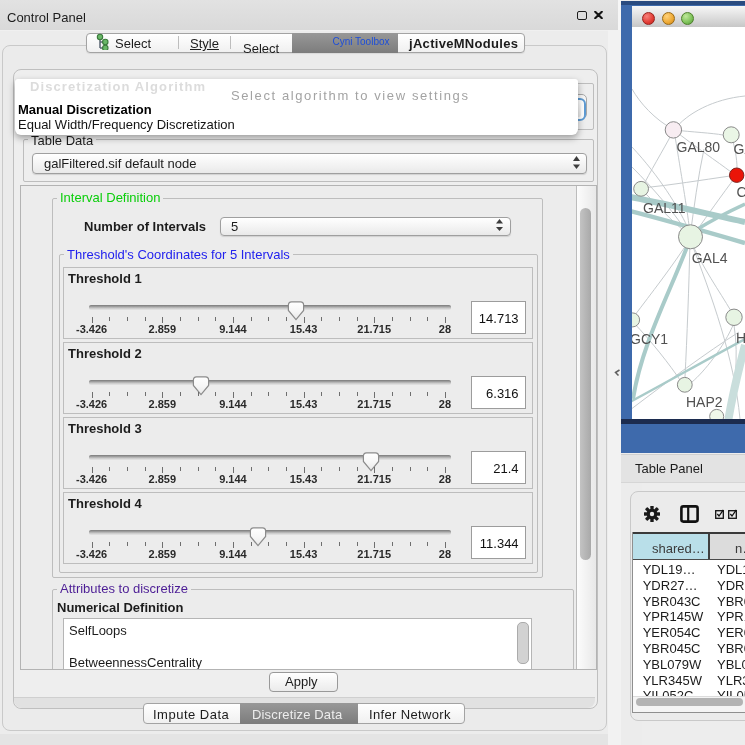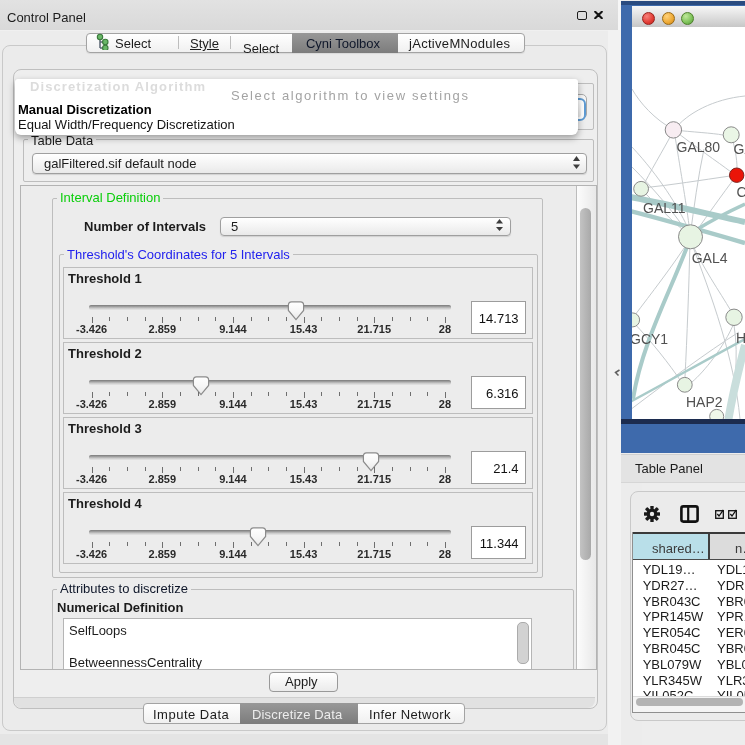--- a/index.html
+++ b/index.html
@@ -31,22 +31,22 @@
     <path d="M4 5 L4 15 M4 9 L9 9 M4 15 L9 15" stroke="#5a6472" stroke-width="1.5" fill="none"></path>
     <circle cx="4" cy="4" r="2.7" fill="#69b868" stroke="#3b7a3c" stroke-width="1.1"></circle>
     <circle cx="9.3" cy="9" r="2.7" fill="#69b868" stroke="#3b7a3c" stroke-width="1.1"></circle>
     <circle cx="9.3" cy="15" r="2.7" fill="#69b868" stroke="#3b7a3c" stroke-width="1.1"></circle>
   </svg>
   <div class="ab t13" style="left:115px;top:36px;">Select</div>
   <div class="ab" style="left:178px;top:36px;width:1px;height:13px;background:#bdbdbd;"></div>
   <div class="ab t13" style="left:190px;top:36px;text-decoration:underline;">Style</div>
   <div class="ab" style="left:230px;top:36px;width:1px;height:13px;background:#bdbdbd;"></div>
   <div class="ab t13" style="left:243px;top:41px;">Select</div>
-  <div class="ab" style="left:300px;top:36px;width:86px;text-align:center;font-size:13px;color:#0f172a;white-space:nowrap;">Cyni Toolbox</div>
-  <div class="ab t13" style="left:409px;top:36px;letter-spacing:0.3px;">jActiveMNodules</div>
+  <div class="ab" style="left:318px;top:36px;width:86px;text-align:center;font-size:10px;color:#1d4ed8;white-space:nowrap;">Cyni Toolbox</div>
+  <div class="ab t13" style="left:409px;top:36px;letter-spacing:0.3px;font-weight:bold;">jActiveMNodules</div>
 
   <div class="ab" style="left:13px;top:69px;width:583px;height:638px;border:1px solid #bfbfbf;border-radius:8px;background:#eeeeee;"></div>
   <div class="ab" style="left:14px;top:697px;width:581px;height:10px;background:#e1e1e1;border-top:1px solid #cfcfcf;border-radius:0 0 8px 8px;"></div>
 
   <div class="ab" style="left:23px;top:83px;width:569px;height:45px;border:1px solid #bdbdbd;border-radius:2px;"></div>
 
   <div class="ab" style="left:540px;top:94px;width:47px;height:25px;border:1px solid #a8a8a8;border-radius:5px;background:#f7f7f7;box-sizing:border-box;"></div>
   <div class="ab" style="left:559px;top:97.5px;width:27px;height:23px;border:2.5px solid #5e9bd3;border-radius:6px;background:#fff;box-sizing:border-box;"></div>
   <div class="ab" style="left:564px;top:101.5px;width:17px;height:15px;background:linear-gradient(#ffffff,#e9e9e9);border-radius:2px;"></div>
 
@@ -242,21 +242,21 @@
         <div class="ab" style="left:423.9px;top:356.3px;width:1px;height:6px;background:#6e6e6e;"></div>
       <div class="ab" style="left:40.6px;top:362.3px;width:60px;text-align:center;font-size:11px;font-weight:bold;color:#2a2a2a;">-3.426</div>
         <div class="ab" style="left:111.3px;top:362.3px;width:60px;text-align:center;font-size:11px;font-weight:bold;color:#2a2a2a;">2.859</div>
         <div class="ab" style="left:181.9px;top:362.3px;width:60px;text-align:center;font-size:11px;font-weight:bold;color:#2a2a2a;">9.144</div>
         <div class="ab" style="left:252.6px;top:362.3px;width:60px;text-align:center;font-size:11px;font-weight:bold;color:#2a2a2a;">15.43</div>
         <div class="ab" style="left:323.2px;top:362.3px;width:60px;text-align:center;font-size:11px;font-weight:bold;color:#2a2a2a;">21.715</div>
         <div class="ab" style="left:393.9px;top:362.3px;width:60px;text-align:center;font-size:11px;font-weight:bold;color:#2a2a2a;">28</div>
       <div class="ab" style="left:449.6px;top:340.3px;box-sizing:border-box;width:55px;height:33px;background:#fff;border:1px solid #9c9c9c;font-size:13px;color:#111;text-align:right;line-height:33px;padding-right:6px;">11.344</div>
 
       <div class="ab" style="left:31px;top:403px;width:520px;height:120px;border:1px solid #bdbdbd;border-radius:2px;"></div>
-      <div class="ab t13 chip" style="left:36px;top:395px;color:#0f172a;">Attributes to discretize</div>
+      <div class="ab t13 chip" style="left:36px;top:395px;color:#4c1d95;">Attributes to discretize</div>
       <div class="ab t13 b" style="left:36px;top:414px;">Numerical Definition</div>
       <div class="ab" style="left:42px;top:432px;width:467px;height:60px;background:#ffffff;border:1px solid #b5b5b5;">
         <div class="ab t13" style="left:5px;top:4px;">SelfLoops</div>
         <div class="ab t13" style="left:5px;top:20px;margin-top:38px;">TopologicalCoefficient</div>
         <div class="ab t13" style="left:5px;top:36px;">BetweennessCentrality</div>
         <div class="ab" style="left:453px;top:3px;width:10px;height:40px;background:#d2d2d2;border:1px solid #ababab;border-radius:5px;"></div>
       </div>
     </div>
 
     <div class="ab" style="left:555px;top:0;width:20px;height:483px;background:linear-gradient(to right,#fcfcfc,#e7e7e7);border-left:1px solid #bcbcbc;"></div>

